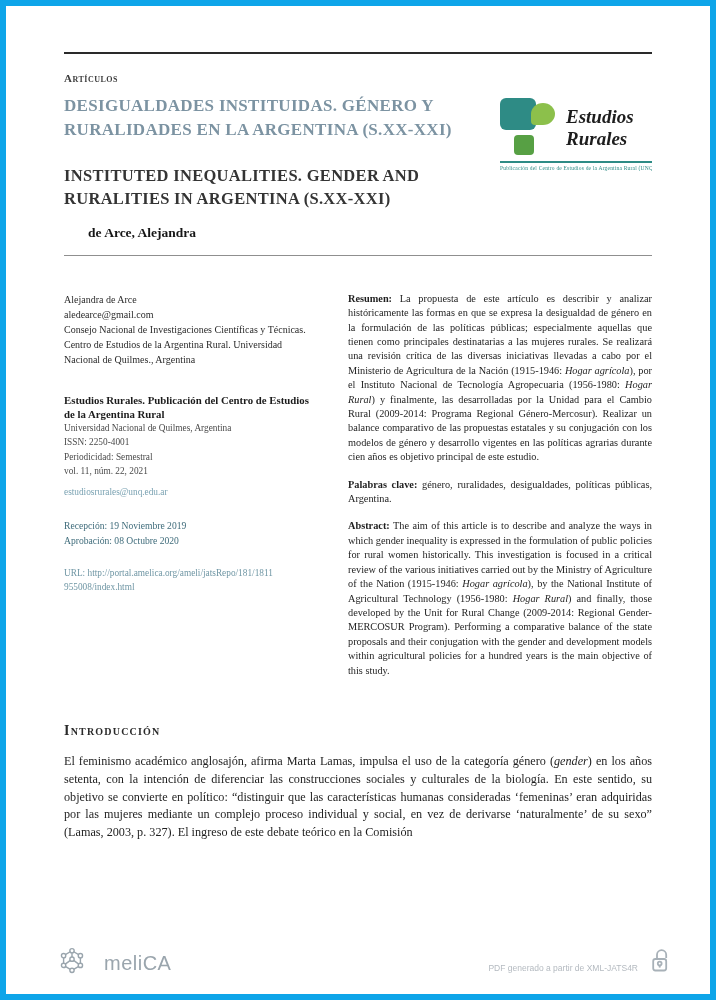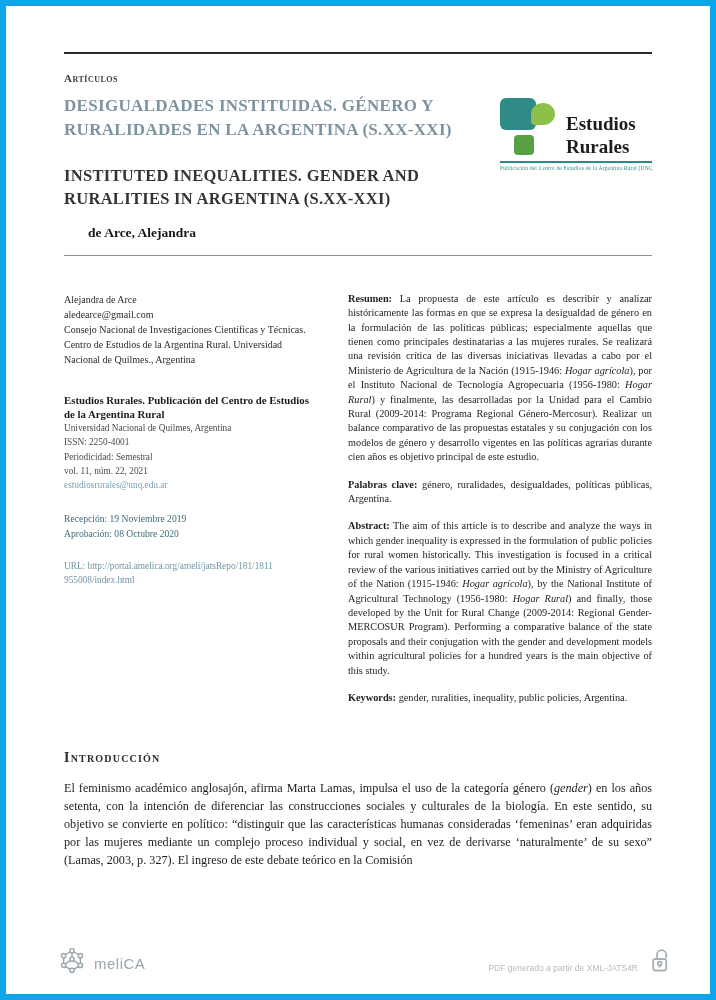--- a/index.html
+++ b/index.html
@@ -23,39 +23,39 @@
     margin: 0; font-size: 17px; font-weight: bold; color: #7c93a2;
     line-height: 1.4; letter-spacing: .3px;
   }
   .title-en {
     margin: 22px 0 0; font-size: 16.5px; font-weight: bold; color: #343434;
     line-height: 1.4; letter-spacing: .3px;
   }
   .author-line { margin-top: 15px; font-size: 13.5px; font-weight: 600; color: #161616; margin-left: 24px; }
 
   .logo { margin-left: auto; width: 152px; padding-top: 4px; }
-  .logo-row { display: flex; align-items: flex-end; }
+  .logo-row { display: flex; align-items: center; font-style: italic; }
   .logo-mark { position: relative; width: 60px; height: 60px; flex: 0 0 60px; }
   .sq-teal { position: absolute; left: 0; top: 0; width: 36px; height: 32px; background: #2e8b85; border-radius: 6px; }
   .sq-lightgreen { position: absolute; left: 31px; top: 5px; width: 24px; height: 22px; background: #8cc04b; border-radius: 50% 50% 50% 4px; }
   .sq-green { position: absolute; left: 14px; top: 37px; width: 20px; height: 20px; background: #57a044; border-radius: 4px; }
   .logo-text { margin-left: 6px; font-weight: bold; color: #1d1d1d; font-size: 19px; line-height: 1.18; }
   .logo-rule { border-top: 2px solid #2e8b85; margin-top: 3px; }
   .logo-tagline { font-size: 5.5px; color: #2e8b85; margin-top: 2px; letter-spacing: .2px; white-space: nowrap; overflow: hidden; }
 
   .divider { border-top: 1px solid #8f8f8f; margin-top: 14px; }
 
   .columns { display: flex; gap: 32px; margin-top: 36px; }
   .col-left { flex: 0 0 252px; width: 252px; font-size: 10px; line-height: 1.5; color: #2b2b2b; }
   .col-right { flex: 1; font-size: 10.3px; line-height: 1.4; text-align: justify; color: #1e1e1e; }
 
   .journal-block { margin-top: 26px; }
   .journal-title { font-weight: bold; font-size: 10.8px; line-height: 1.3; color: #1c1c1c; }
   .journal-line { font-size: 9.3px; color: #4a4a4a; line-height: 1.55; }
-  .journal-email { color: #7aa2b2; }
+  .journal-email { color: #7aa2b2; margin-top: 7px; }
 
   .dates-block { margin-top: 18px; font-size: 9.6px; color: #3e6b7a; line-height: 1.6; }
   .url-block { margin-top: 18px; font-size: 9.3px; color: #6f96a4; line-height: 1.5; width: 212px; }
   .url-value { word-break: break-all; color: #6f96a4; text-decoration: none; }
 
   .abs-par { margin: 0 0 13px; }
   .abs-label { font-weight: bold; }
   .it { font-style: italic; }
 
   .section-heading {
@@ -66,22 +66,22 @@
     margin-top: 14px; font-size: 12.2px; line-height: 1.46;
     text-align: justify; color: #1e1e1e;
   }
 
   .footer {
     position: absolute; left: 0; right: 0; bottom: 14px;
     display: flex; align-items: center; padding: 0 38px 0 52px;
   }
   .amelica { display: flex; align-items: center; }
   .amelica-wordmark {
-    font-family: "Liberation Sans", sans-serif; font-size: 15px;
-    color: #9aa5ad; letter-spacing: .5px; margin-left: 8px;
+    font-family: "Liberation Sans", sans-serif; font-size: 20px;
+    color: #9aa5ad; letter-spacing: .5px; margin-left: 18px;
   }
   .footer-note {
     margin-left: auto; width: 345px; text-align: right;
     font-family: "Liberation Sans", sans-serif; font-size: 8.5px;
     color: #b4bac0; line-height: 1.5;
   }
   .footer-note .note2 { margin-top: 10px; color: #b4bac0; }
   .oa-wrap { margin-left: 14px; }
 </style>
 </head>
@@ -156,24 +156,20 @@
         <p class="abs-par">
           <span class="abs-label">Palabras clave:</span>
           <span>género, ruralidades, desigualdades, políticas públicas, Argentina.</span>
         </p>
 
         <p class="abs-par">
           <span class="abs-label">Abstract:</span>
           <span>The aim of this article is to describe and analyze the ways in which gender inequality is expressed in the formulation of public policies for rural women historically. This investigation is focused in a critical review of the various initiatives carried out by the Ministry of Agriculture of the Nation (1915-1946: </span><span class="it">Hogar agrícola</span><span>), by the National Institute of Agricultural Technology (1956-1980: </span><span class="it">Hogar Rural</span><span>) and finally, those developed by the Unit for Rural Change (2009-2014: Regional Gender-MERCOSUR Program). Performing a comparative balance of the state proposals and their conjugation with the gender and development models within agricultural policies for a hundred years is the main objective of this study.</span>
         </p>
 
-        <p class="abs-par">
-          <span class="abs-label">Keywords:</span>
-          <span>gender, ruralities, inequality, public policies, Argentina.</span>
-        </p>
       </div>
     </div>
 
     <h3 class="section-heading">Introducción</h3>
 
     <p class="intro-par"><span>El feminismo académico anglosajón, afirma Marta Lamas, impulsa el uso de la categoría género (</span><span class="it">gender</span><span>) en los años setenta, con la intención de diferenciar las construcciones sociales y culturales de la biología. En este sentido, su objetivo se convierte en político: “distinguir que las características humanas consideradas ‘femeninas’ eran adquiridas por las mujeres mediante un complejo proceso individual y social, en vez de derivarse ‘naturalmente’ de su sexo” (Lamas, 2003, p. 327). El ingreso de este debate teórico en la Comisión</span></p>
 
   </div>
 
   <div class="footer">

